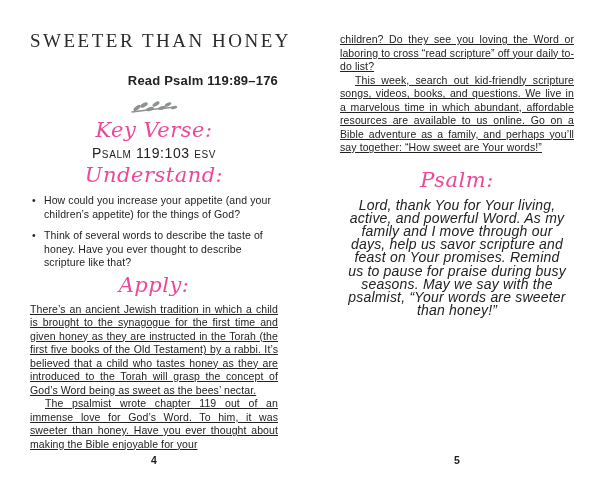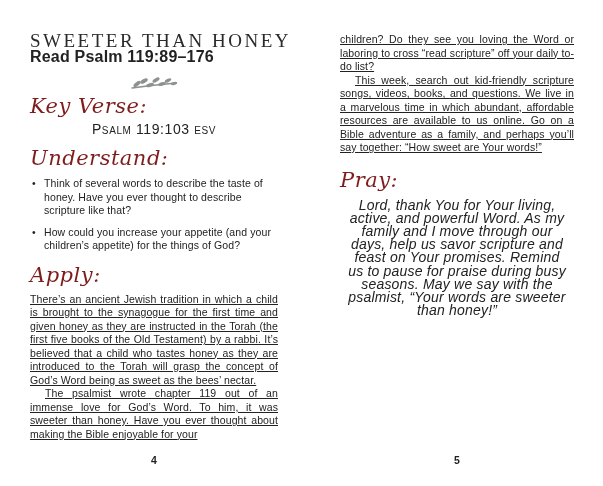--- a/index.html
+++ b/index.html
@@ -25,41 +25,42 @@
     font-family: "Liberation Serif", serif;
     font-weight: 500;
     font-size: 19px;
     line-height: 20px;
     letter-spacing: 2.5px;
     text-align: center;
     color: #2a2a2a;
     white-space: nowrap;
   }
   .reading-ref {
-    margin-top: 0;
-    font-size: 16px;
+    margin-top: 24px;
+    font-size: 13px;
     line-height: 12px;
     font-weight: bold;
-    text-align: left;
+    text-align: right;
     letter-spacing: 0.2px;
   }
   .ornament {
     margin-top: 12px;
     height: 16px;
     text-align: center;
   }
   .script-heading {
     font-family: "DejaVu Serif", serif;
     font-style: italic;
     font-size: 21px;
     line-height: 30px;
-    color: #7f1d1d;
+    text-align: center;
+    color: #ec4899;
     letter-spacing: 0.5px;
   }
-  .mt8  { margin-top: 7px; }
+  .mt8  { margin-top: 0; }
   .mt10 { margin-top: 10px; }
   .verse {
     margin-top: 2px;
     font-style: italic;
     font-size: 10.5px;
     line-height: 14px;
     text-align: center;
     letter-spacing: 0.2px;
   }
   .verse-ref {
@@ -148,38 +149,38 @@
     </div>
 
     <div class="script-heading">Key Verse:</div>
 
 
     <div class="verse-ref">Psalm 119:103 esv</div>
 
     <div class="script-heading mt8">Understand:</div>
 
     <ul class="bullet-list">
+      <li>How could you increase your appetite (and your children’s appetite) for the things of God?</li>
       <li>Think of several words to describe the taste of honey. Have you ever thought to describe scripture like that?</li>
-      <li>How could you increase your appetite (and your children’s appetite) for the things of God?</li>
     </ul>
 
     <div class="script-heading mt8">Apply:</div>
 
     <p class="body-para first">There’s an ancient Jewish tradition in which a child is brought to the synagogue for the first time and given honey as they are instructed in the Torah (the first five books of the Old Testament) by a rabbi. It’s believed that a child who tastes honey as they are introduced to the Torah will grasp the concept of God’s Word being as sweet as the bees’ nectar.</p>
 
     <p class="body-para indent">The psalmist wrote chapter 119 out of an immense love for God’s Word. To him, it was sweeter than honey. Have you ever thought about making the Bible enjoyable for your</p>
   </div>
 
   <div class="page-col right-col">
 
     <p class="body-para">children? Do they see you loving the Word or laboring to cross “read scripture” off your daily to-do list?</p>
 
     <p class="body-para indent">This week, search out kid-friendly scripture songs, videos, books, and questions. We live in a marvelous time in which abundant, affordable resources are available to us online. Go on a Bible adventure as a family, and perhaps you’ll say together: “How sweet are Your words!”</p>
 
-    <div class="script-heading mt10">Pray:</div>
+    <div class="script-heading mt10">Psalm:</div>
 
     <p class="prayer">Lord, thank You for Your living, active, and powerful Word. As my family and I move through our days, help us savor scripture and feast on Your promises. Remind us to pause for praise during busy seasons. May we say with the psalmist, “Your words are sweeter than honey!”</p>
   </div>
 
   <div class="page-num left">4</div>
 
   <div class="page-num right">5</div>
 </div>
 
 </body></html>

